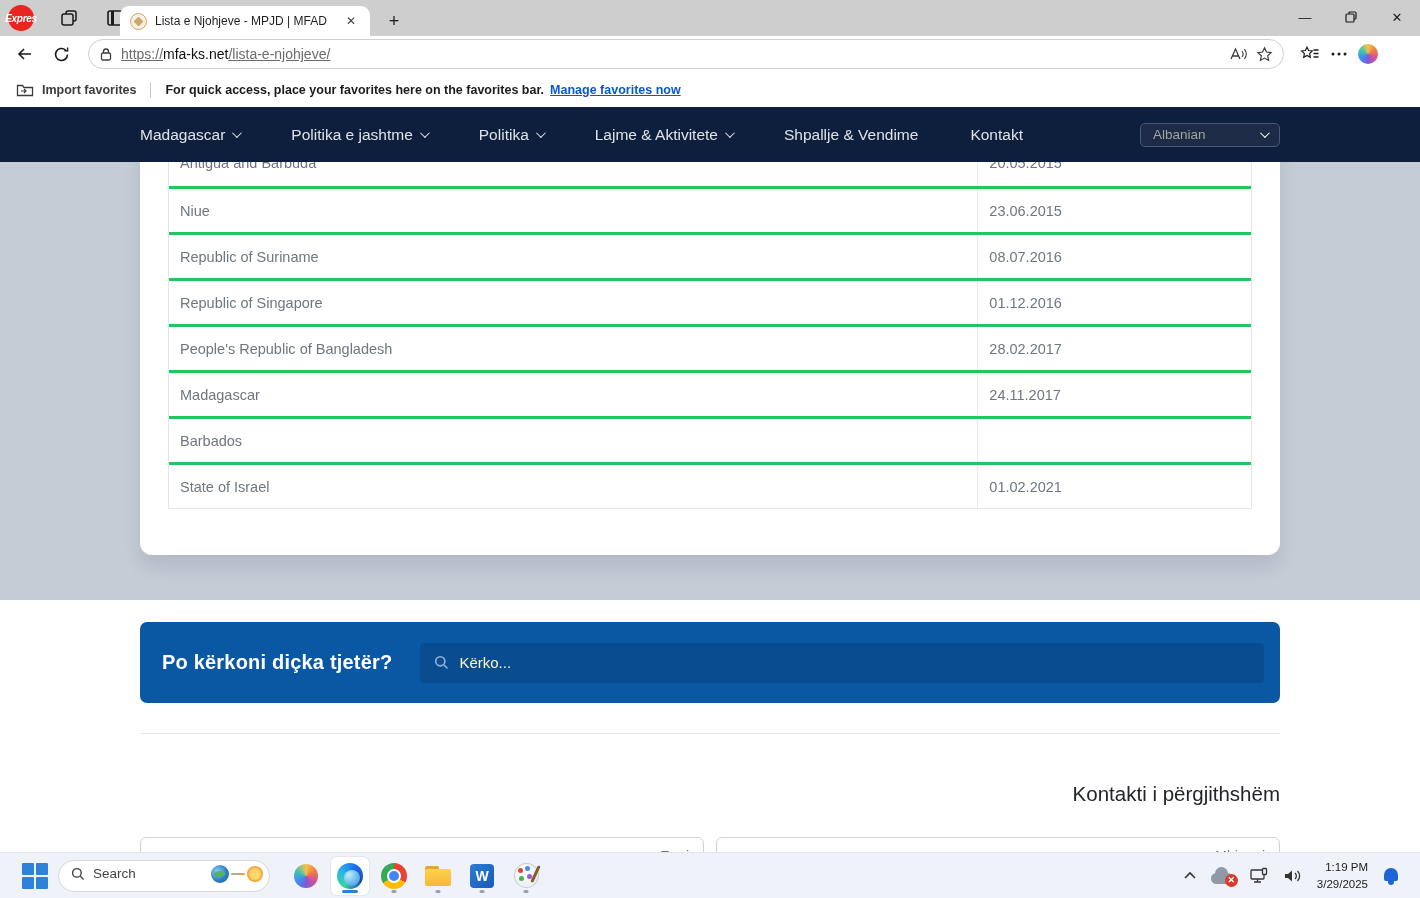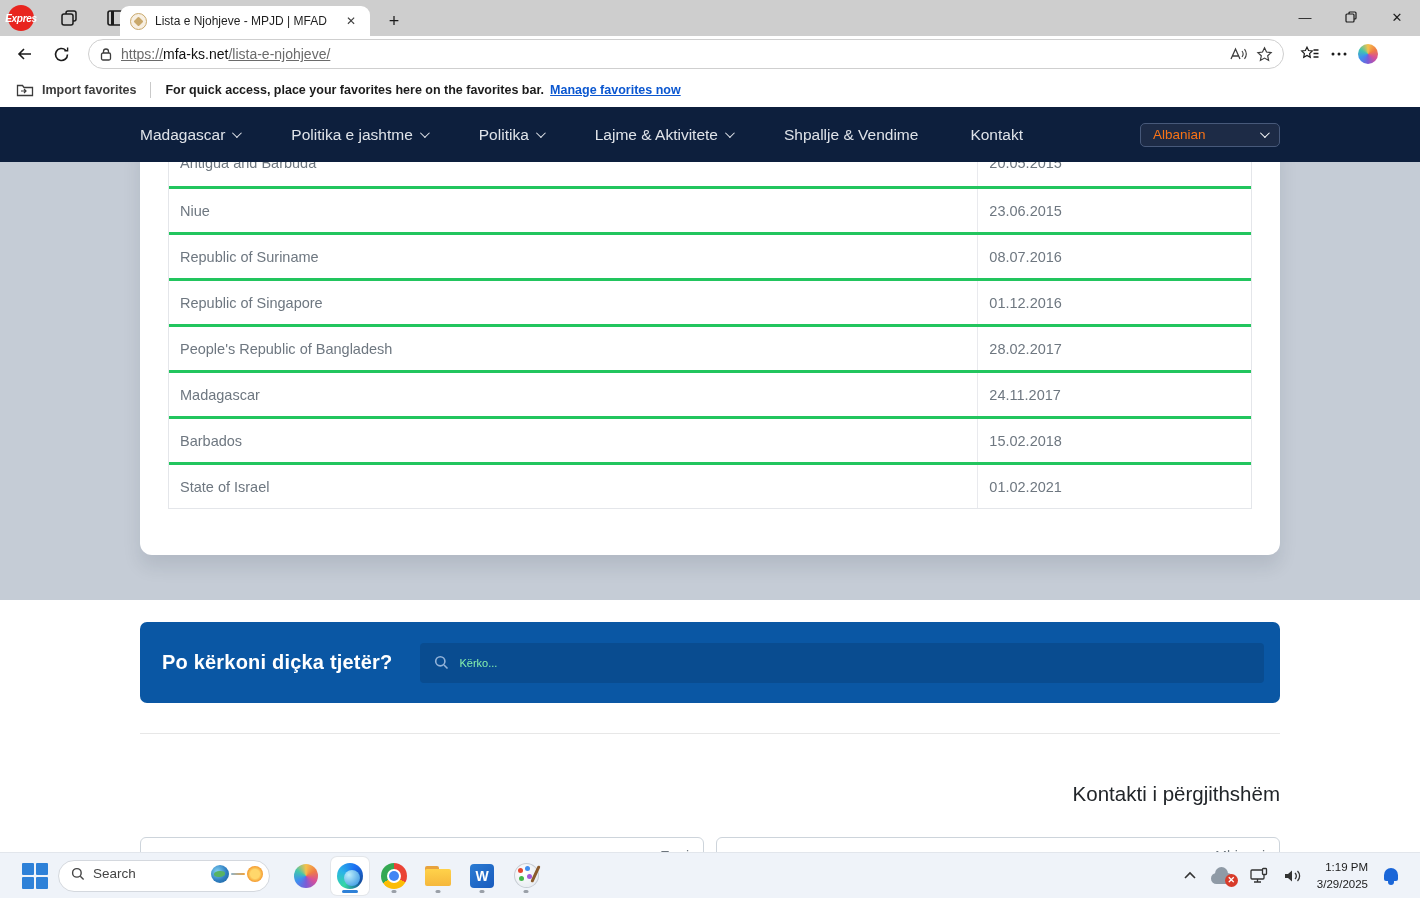--- a/index.html
+++ b/index.html
@@ -36,38 +36,38 @@
   .favbar { height:35px; background:#ffffff; display:flex; align-items:center; padding-left:16px; font-size:12.5px; color:#3c3c3c; }
   .favbar .imp { display:flex; align-items:center; gap:8px; font-weight:600; }
   .fav-sep { width:1px; height:16px; background:#c9c9c9; margin:0 14px; }
   .fav-hint { color:#1b1b1b; font-weight:600; }
   .fav-link { color:#0b57d0; text-decoration:underline; margin-left:6px; font-weight:600; }
 
   
   .sitenav { height:55px; background:#0d1f3d; display:flex; align-items:center; padding:0 140px; gap:52px; }
   .sitenav .nav-item { color:#dfe3e9; font-size:15.5px; display:flex; align-items:center; gap:7px; white-space:nowrap; }
   .chev { width:7px; height:7px; border-right:1.6px solid #dfe3e9; border-bottom:1.6px solid #dfe3e9; transform:rotate(45deg) translateY(-2px); }
-  .lang-select { margin-left:auto; width:140px; height:24px; background:#1d2b46; border:1px solid #47597a; border-radius:5px; color:#f97316; font-size:13.5px; display:flex; align-items:center; justify-content:space-between; padding:0 12px; }
+  .lang-select { margin-left:auto; width:140px; height:24px; background:#1d2b46; border:1px solid #47597a; border-radius:5px; color:#a3a3a3; font-size:13.5px; display:flex; align-items:center; justify-content:space-between; padding:0 12px; }
   .lang-select .chev { border-color:#ffffff; }
 
   
   .graysec { height:438px; background:#c5ccd6; overflow:hidden; position:relative; }
   .card { position:absolute; left:140px; top:-23px; width:1140px; height:416px; background:#ffffff; border-radius:0 0 12px 12px; box-shadow:0 12px 18px rgba(20,30,50,0.10); padding:0 28px; }
   .rec-table { width:100%; border:1px solid #e4e6ea; }
   .rec-row { display:flex; height:46px; border-top:3px solid #22c55e; }
   .rec-row:first-child { border-top:none; }
   .rec-country { width:74.8%; border-right:1px solid #e9eaee; display:flex; align-items:center; padding-left:11px; font-size:14.5px; color:#6e7780; }
   .rec-date { flex:1; display:flex; align-items:center; padding-left:11px; font-size:14.5px; color:#6e7780; }
 
   
   .whitesec { background:#ffffff; padding:22px 140px 0 140px;text-align:right; }
   .search-banner { height:81px; background:#0a57a4; border-radius:7px; display:flex; align-items:center; padding:0 16px 0 22px; gap:28px; }
   .search-banner h2 { color:#ffffff; font-size:20px; font-weight:bold; white-space:nowrap; letter-spacing:0.2px; }
   .banner-input { flex:1; height:40px; background:#094c90; border-radius:4px; display:flex; align-items:center; padding:0 14px; gap:10px; }
-  .banner-input .ph { color:#86efac; font-size:11px; }
+  .banner-input .ph { color:#fef9c3; font-size:15px; }
   .rule { border:none; border-top:1px solid #e7e7e7; margin-top:30px; }
   .contact-h { margin-top:48px; font-size:20.5px; color:#212529; font-weight:500; }
   .contact-fields { display:flex; gap:12px; margin-top:31px; }
   .cfield { flex:1; height:58px; border:1px solid #cdd4db; border-radius:6px; padding:10px 14px; font-size:14px; color:#6c757d; background:#fff; }
 
   
   .taskbar { position:absolute; left:0; bottom:0; width:1420px; height:46px; background:#eff3f9; border-top:1px solid #e2e6ec; display:flex; align-items:center; padding:0 12px; z-index:50; }
   .tb-start { width:30px; height:30px; display:grid; grid-template-columns:12px 12px; grid-template-rows:12px 12px; gap:2px; place-content:center; margin:0 8px; }
   .tb-start span { background:#2e81d8; border-radius:1px; }
   .tb-search { width:212px; height:32px; background:#ffffff; border:1px solid #d4d8de; border-radius:16px; display:flex; align-items:center; padding:0 6px 4px 12px; gap:8px; margin-right:14px; }
@@ -263,21 +263,20 @@
         <div class="rec-row">
             <div class="rec-country">People's Republic of Bangladesh</div>
             <div class="rec-date">28.02.2017</div>
           </div>
         <div class="rec-row">
             <div class="rec-country">Madagascar</div>
             <div class="rec-date">24.11.2017</div>
           </div>
         <div class="rec-row">
             <div class="rec-country">Barbados</div>
-            <div class="rec-date">15.02.2018</div>
           </div>
         <div class="rec-row">
             <div class="rec-country">State of Israel</div>
             <div class="rec-date">01.02.2021</div>
           </div>
       </div>
     </div>
   </div>
 
   <div class="whitesec">

